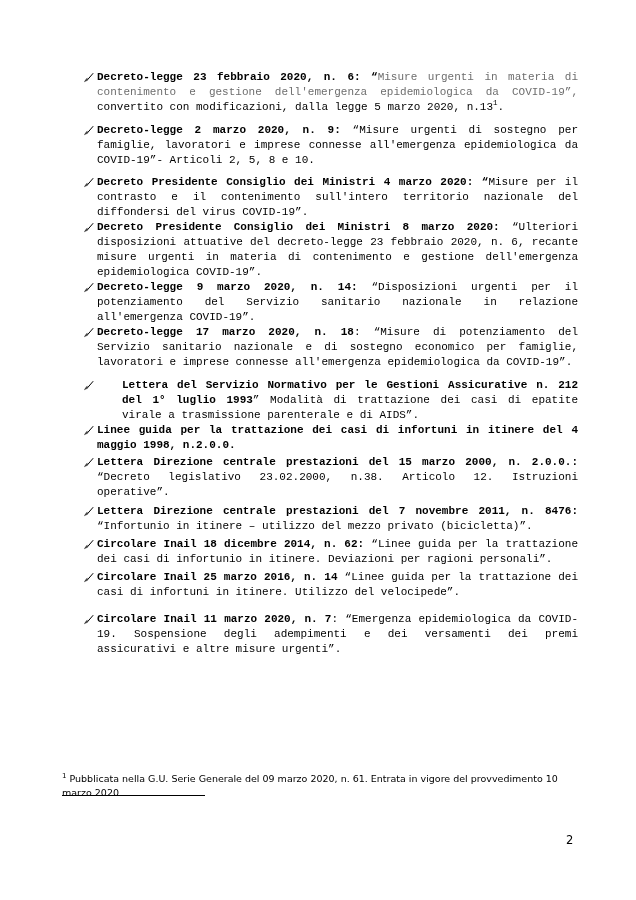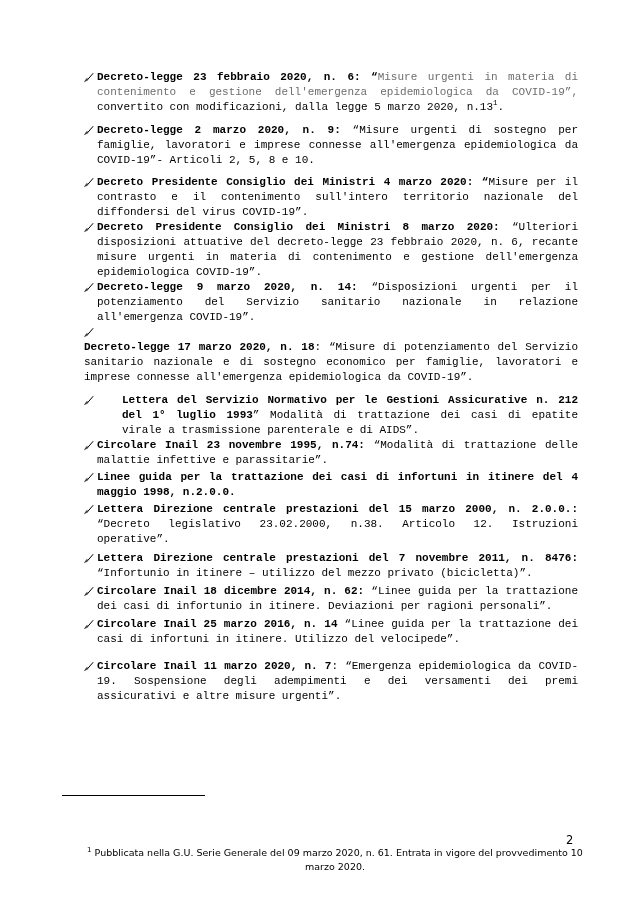--- a/index.html
+++ b/index.html
@@ -12,21 +12,21 @@
   .decree-list{position:absolute;left:84px;top:70px;width:494px;}
   .item{display:flex;align-items:flex-start;font-family:Liberation Mono, monospace;}
   .bullet{flex:0 0 13px;width:13px;padding-top:2px;}
   .bullet svg{display:block;}
   .itext{flex:1 1 auto;font-size:11px;line-height:15px;text-align:justify;}
   .run-bold{font-weight:bold;}
   .run-normal{font-weight:normal;}
   .run-gray{font-weight:normal;}
   sup.run-sup{font-size:7.5px;line-height:0;}
   .footnote-rule{position:absolute;left:62px;top:795px;width:143px;height:0;border-top:1.5px solid #000000;}
-  .footnote-text{position:absolute;left:62px;top:846px;width:514px;font-size:9.5px;line-height:14px;text-align:center;margin-left:16px;}
+  .footnote-text{position:absolute;left:62px;top:772px;width:514px;font-size:9.5px;line-height:14px;text-align:left;}
   .footnote-text sup{font-size:7px;line-height:0;}
   .page-number{position:absolute;left:566px;top:833px;font-size:11.5px;line-height:15px;}
 </style>
 </head>
 <body>
 
 <div class="page">
   <div class="decree-list" id="decree-list">
       <div class="item" style="margin-bottom: 8px;">
         <span class="bullet">
@@ -71,49 +71,39 @@
       <div class="item" style="margin-bottom: 0px;">
         <span class="bullet">
           <svg width="10" height="11" viewBox="0 0 10 11" aria-hidden="true">
             <line x1="2.3" y1="9.2" x2="9.2" y2="1.2" stroke="#000" stroke-width="1"></line>
             <line x1="1.2" y1="8.6" x2="3.5" y2="5.9" stroke="#000" stroke-width="0.8"></line>
             <line x1="0.4" y1="10.1" x2="2.7" y2="7.4" stroke="#000" stroke-width="0.8"></line>
           </svg>
         </span>
         <span class="itext"><span class="run-bold">Decreto-legge 9 marzo 2020, n. 14: </span><span class="run-normal">“Disposizioni urgenti per il potenziamento del Servizio sanitario nazionale in relazione all'emergenza COVID-19”.</span></span>
       </div>
-      <div class="item" style="margin-bottom: 8px; flex-direction: column;">
+      <div class="item" style="margin-bottom: 8px;">
         <span class="bullet">
           <svg width="10" height="11" viewBox="0 0 10 11" aria-hidden="true">
             <line x1="2.3" y1="9.2" x2="9.2" y2="1.2" stroke="#000" stroke-width="1"></line>
             <line x1="1.2" y1="8.6" x2="3.5" y2="5.9" stroke="#000" stroke-width="0.8"></line>
             <line x1="0.4" y1="10.1" x2="2.7" y2="7.4" stroke="#000" stroke-width="0.8"></line>
           </svg>
         </span>
         <span class="itext"><span class="run-bold">Decreto-legge 17 marzo 2020, n. 18</span><span class="run-normal">: “Misure di potenziamento del Servizio sanitario nazionale e di sostegno economico per famiglie, lavoratori e imprese connesse all'emergenza epidemiologica da COVID-19”.</span></span>
       </div>
       <div class="item" style="margin-bottom: 0px; gap: 25px;">
         <span class="bullet">
           <svg width="10" height="11" viewBox="0 0 10 11" aria-hidden="true">
             <line x1="2.3" y1="9.2" x2="9.2" y2="1.2" stroke="#000" stroke-width="1"></line>
             <line x1="1.2" y1="8.6" x2="3.5" y2="5.9" stroke="#000" stroke-width="0.8"></line>
             <line x1="0.4" y1="10.1" x2="2.7" y2="7.4" stroke="#000" stroke-width="0.8"></line>
           </svg>
         </span>
         <span class="itext"><span class="run-bold">Lettera del Servizio Normativo per le Gestioni Assicurative n. 212 del 1° luglio 1993</span><span class="run-normal">” Modalità di trattazione dei casi di epatite virale a trasmissione parenterale e di AIDS”.</span></span>
-      </div>
-      <div class="item" style="margin-bottom: 2px;">
-        <span class="bullet">
-          <svg width="10" height="11" viewBox="0 0 10 11" aria-hidden="true">
-            <line x1="2.3" y1="9.2" x2="9.2" y2="1.2" stroke="#000" stroke-width="1"></line>
-            <line x1="1.2" y1="8.6" x2="3.5" y2="5.9" stroke="#000" stroke-width="0.8"></line>
-            <line x1="0.4" y1="10.1" x2="2.7" y2="7.4" stroke="#000" stroke-width="0.8"></line>
-          </svg>
-        </span>
-        <span class="itext"><span class="run-bold">Circolare Inail 23 novembre 1995, n.74: </span><span class="run-normal">“Modalità di trattazione delle malattie infettive e parassitarie”.</span></span>
       </div>
       <div class="item" style="margin-bottom: 2px;">
         <span class="bullet">
           <svg width="10" height="11" viewBox="0 0 10 11" aria-hidden="true">
             <line x1="2.3" y1="9.2" x2="9.2" y2="1.2" stroke="#000" stroke-width="1"></line>
             <line x1="1.2" y1="8.6" x2="3.5" y2="5.9" stroke="#000" stroke-width="0.8"></line>
             <line x1="0.4" y1="10.1" x2="2.7" y2="7.4" stroke="#000" stroke-width="0.8"></line>
           </svg>
         </span>
         <span class="itext"><span class="run-bold">Linee guida per la trattazione dei casi di infortuni in itinere del 4 maggio 1998, n.2.0.0.</span></span>

